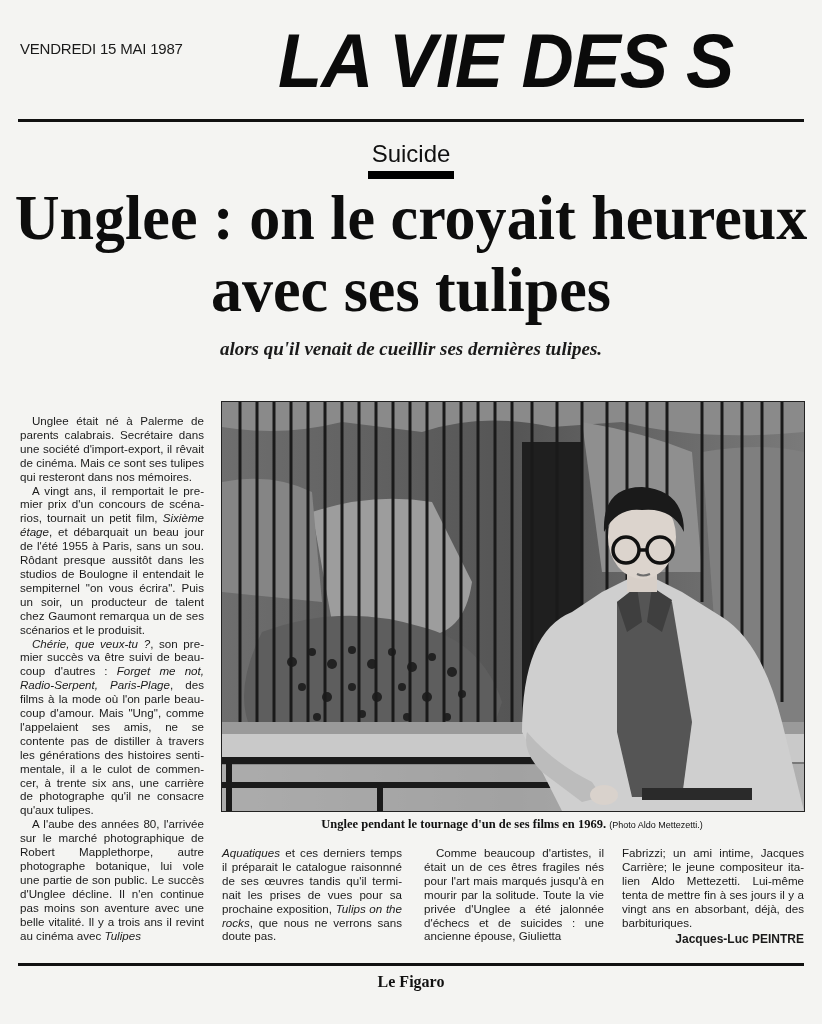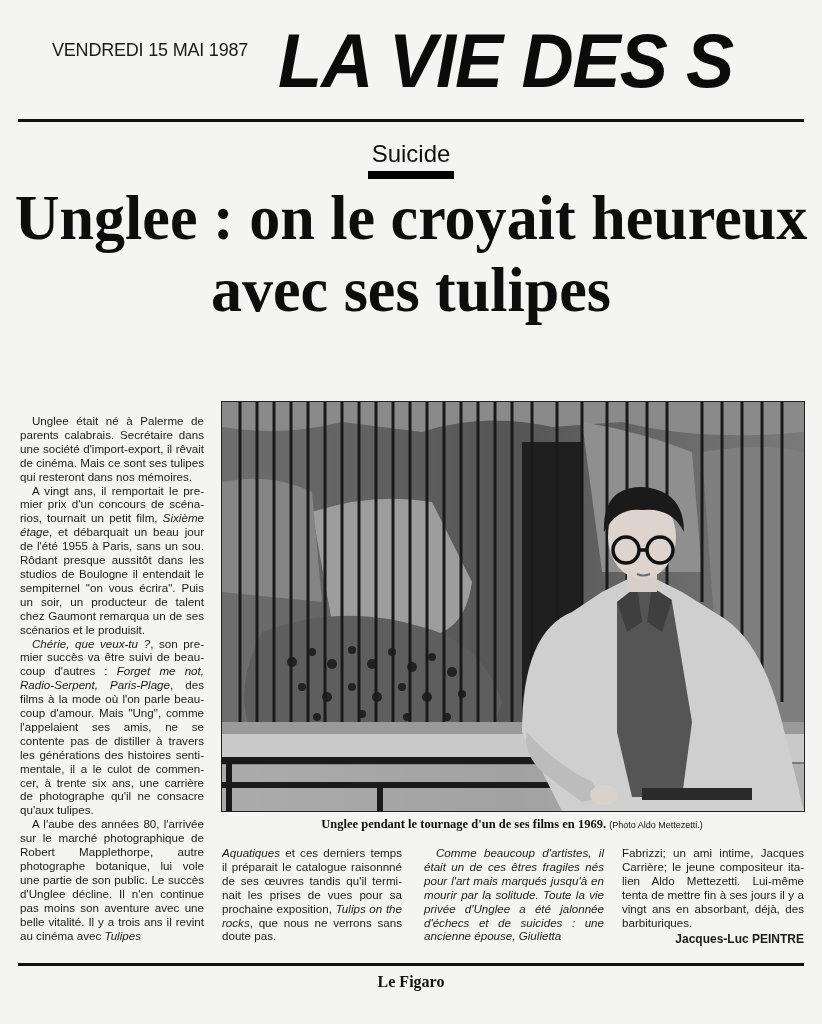--- a/index.html
+++ b/index.html
@@ -3,21 +3,21 @@
 <meta charset="utf-8">
 <style>
   html, body { margin:0; padding:0; }
   body {
     width:822px; height:1024px; overflow:hidden;
     background:#f4f4f2; color:#111;
     font-family:"Liberation Sans", sans-serif;
     position:relative;
   }
   .abs { position:absolute; }
-  #date { left:20px; top:40px; font-size:18px; letter-spacing:-0.2px; color:#1a1a1a;margin-left:32px; }
+  #date { left:20px; top:40px; font-size:15px; letter-spacing:-0.2px; color:#1a1a1a; }
   #masthead {
     left:278px; top:18px; width:544px; overflow:hidden; white-space:nowrap;
     font-family:"Liberation Sans", sans-serif; font-weight:bold; font-style:italic;
     font-size:76px; line-height:86px; letter-spacing:-1px; color:#0b0b0b;
     transform:scaleX(0.95); transform-origin:left top;
   }
   .rule { background:#111; height:3px; left:18px; width:786px; }
   #rule-top { top:119px; }
   #rule-bottom { top:963px; }
   #rubric {
@@ -39,21 +39,21 @@
     font-size:19px; line-height:22px; color:#1a1a1a;
   }
   .col {
     font-size:11.6px; line-height:13.9px; text-align:justify; color:#1a1a1a;
     hyphens:manual;
   }
   .col p { margin:0; text-indent:12px; }
   .col i { font-style:italic; }
   #col1 { left:20px; top:414px; width:184px; }
   #col2 { left:222px; top:846px; width:180px; }
-  #col3 { left:424px; top:846px; width:180px;font-style:italic; }
+  #col3 { left:424px; top:846px; width:180px; }
   #col4 { left:622px; top:846px; width:182px; }
   #col2 p:first-child { text-indent:0; }
   #col4 p:first-child { text-indent:0; }
   #signature { text-align:right; font-weight:bold; font-size:12px; margin-top:4px; }
   #photo {
     left:221px; top:401px; width:582px; height:409px;
     border:1.5px solid #222; overflow:hidden; background:#777;
   }
   #caption {
     left:221px; top:817px; width:582px; text-align:center;
@@ -72,20 +72,21 @@
 <div class="abs" id="masthead">LA VIE DES S</div>
 <div class="abs rule" id="rule-top"></div>
 
 <div class="abs" id="rubric">
   <span>Suicide</span>
 </div>
 
 <div class="abs" id="headline">Unglee : on le croyait heureux avec ses tulipes</div>
 
 <div class="abs" id="standfirst">
+  <div>alors qu'il venait de cueillir ses dernières tulipes.</div>
 </div>
 
 <div class="abs col" id="col1">
   <p>Unglee était né à Palerme de parents calabrais. Secrétaire dans une société d'import-export, il rêvait de cinéma. Mais ce sont ses tulipes qui resteront dans nos mémoires.</p>
   <p><span>A vingt ans, il remportait le pre­mier prix d'un concours de scéna­rios, tournait un petit film, </span><i>Sixième étage</i><span>, et débarquait un beau jour de l'été 1955 à Paris, sans un sou. Rôdant presque aussitôt dans les studios de Boulogne il entendait le sempiternel "on vous écrira". Puis un soir, un producteur de talent chez Gaumont remarqua un de ses scénarios et le produisit.</span></p>
   <p><i>Chérie, que veux-tu ?</i><span>, son pre­mier succès va être suivi de beau­coup d'autres : </span><i>Forget me not, Radio-Serpent, Paris-Plage</i><span>, des films à la mode où l'on parle beau­coup d'amour. Mais "Ung", comme l'appelaient ses amis, ne se contente pas de distiller à travers les générations des histoires senti­mentale, il a le culot de commen­cer, à trente six ans, une carrière de photographe qu'il ne consacre qu'aux tulipes.</span></p>
   <p><span>A l'aube des années 80, l'arri­vée sur le marché photographique de Robert Mapplethorpe, autre photographe botanique, lui vole une partie de son public. Le suc­cès d'Unglee décline. Il n'en conti­nue pas moins son aventure avec une belle vitalité. Il y a trois ans il revint au cinéma avec </span><i>Tulipes</i></p>
 </div>
 
 <div class="abs" id="photo" aria-label="Black-and-white photo of a man in glasses and a blazer leaning on a railing in front of a leopard cage">

